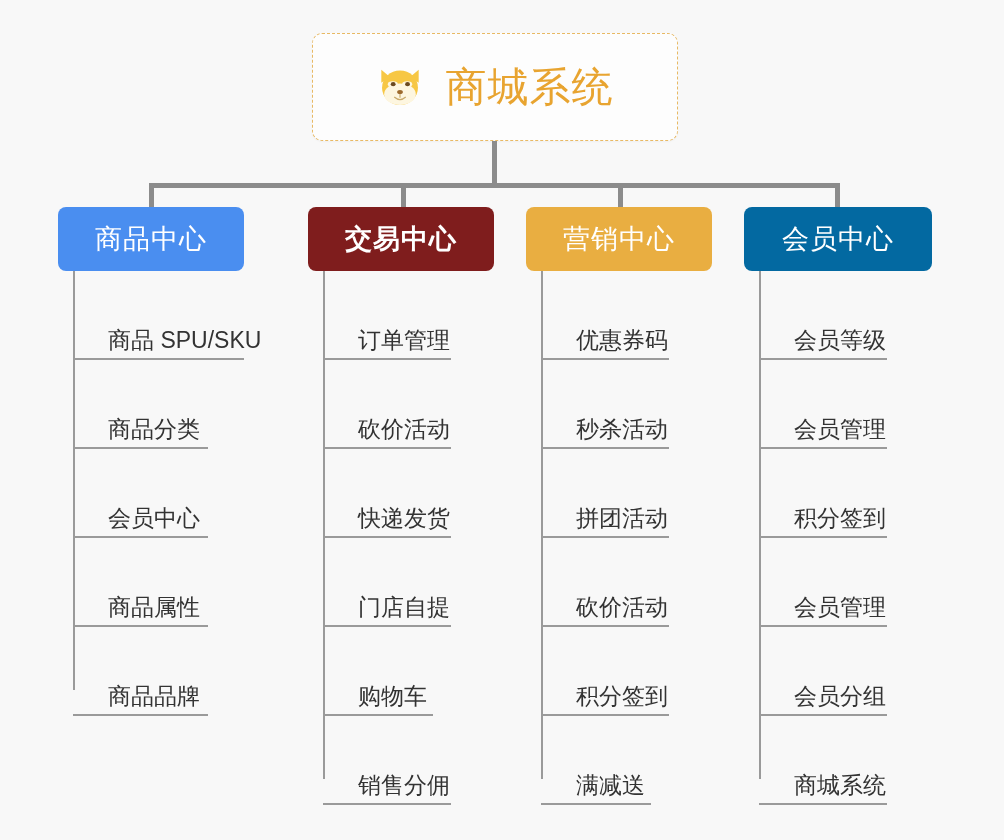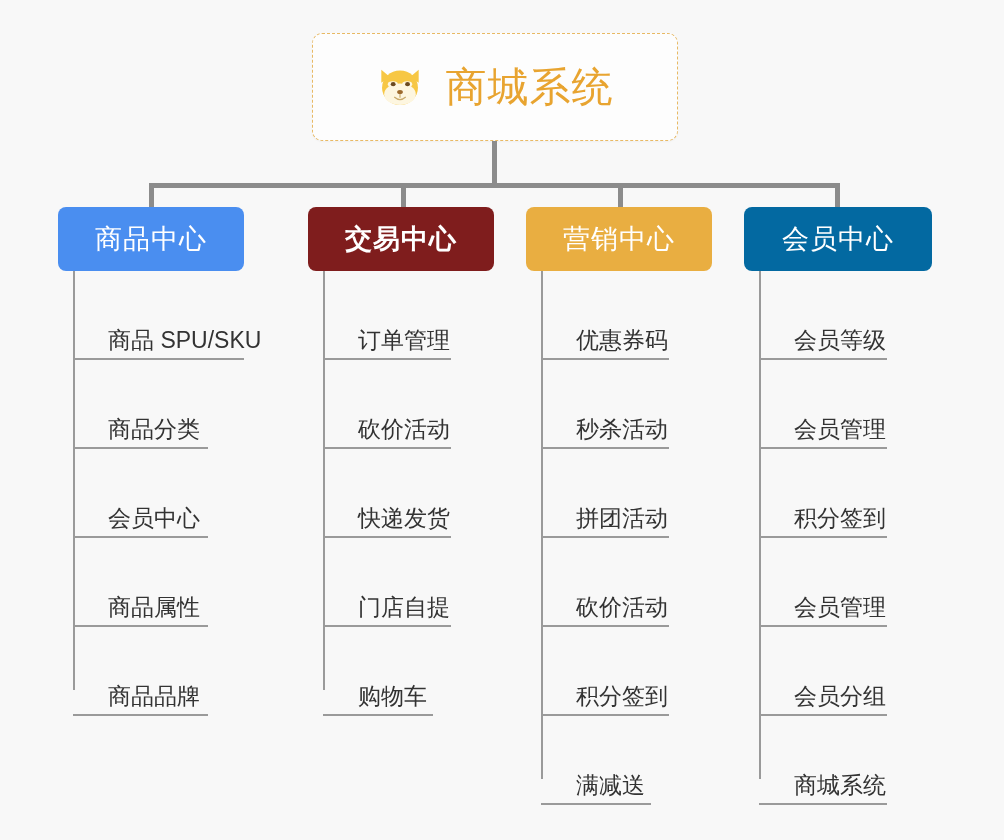--- a/index.html
+++ b/index.html
@@ -212,20 +212,23 @@
       </div>
       <div class="leaf-item w-md">
         <span class="leaf-label">快递发货</span>
       </div>
       <div class="leaf-item w-md">
         <span class="leaf-label">门店自提</span>
       </div>
       <div class="leaf-item w-sm">
         <span class="leaf-label">购物车</span>
       </div>
+      <div class="leaf-item w-md">
+        <span class="leaf-label">销售分佣</span>
+      </div>
     </div>
   </div>
 
   <div class="column c2">
     <div class="cat-card" style="background: rgb(233, 174, 65);">
       <span>营销中心</span>
     </div>
     <div class="leaf-list">
       <div class="leaf-item w-md">
         <span class="leaf-label">优惠券码</span>

